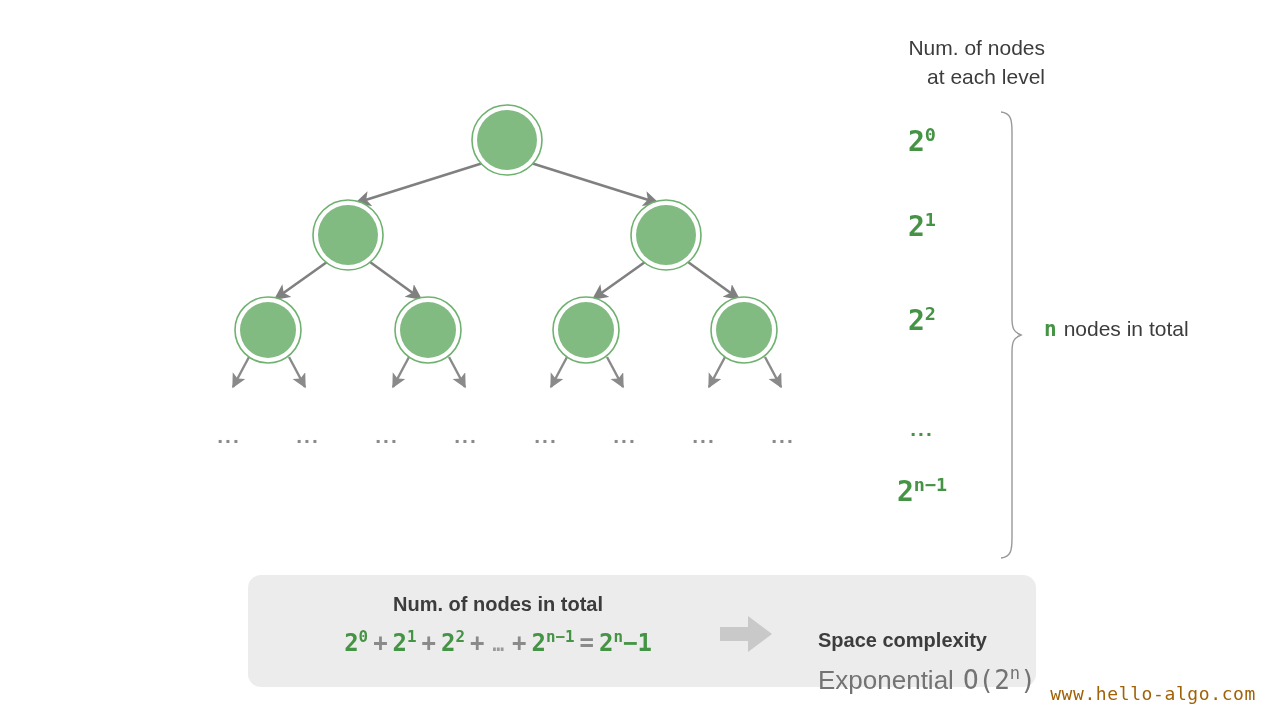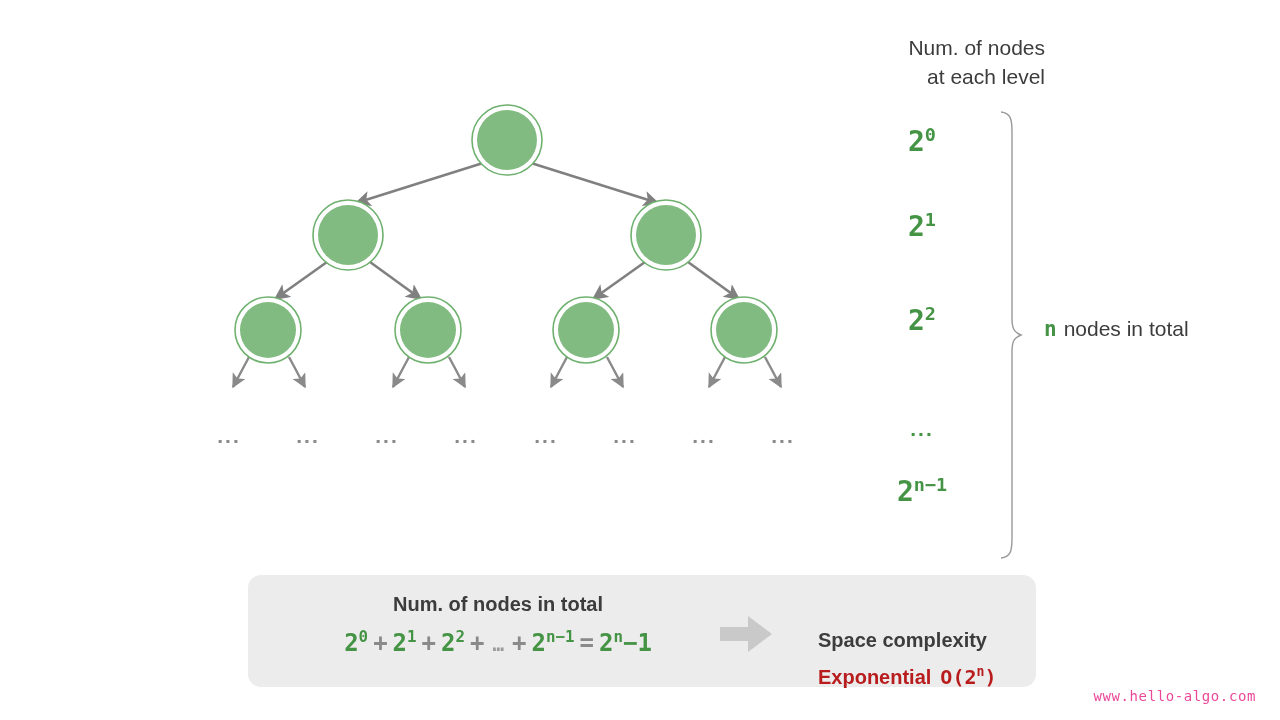--- a/index.html
+++ b/index.html
@@ -179,24 +179,24 @@
     font-weight: 700;
     margin: 0 5px;
   }
   .summary-formula .ell {
     color: #9a9a9a;
     font-size: 0.8em;
     margin: 0 3px;
   }
   .summary-result {
     margin-top: 13px;
-    font-size: 20px;
-    font-weight: 700;
-    font-family: "DejaVu Sans Mono", "Liberation Mono", monospace;
-    color: #b91c1c;
+    font-size: 26px;
+    font-weight: 400;
+    font-family: "DejaVu Sans Mono", "Liberation Mono", monospace;
+    color: #737373;
     white-space: nowrap;
   }
   .summary-result sup {
     font-size: 0.66em;
     vertical-align: super;
     line-height: 0;
   }
   .summary-result .word {
     font-family: "Liberation Sans", sans-serif;
     margin-right: 9px;
@@ -212,22 +212,22 @@
   .panel-arrow-shape {
     fill: #c9c9c9;
   }
 
   
   .watermark {
     position: absolute;
     right: 24px;
     bottom: 16px;
     font-family: "DejaVu Sans Mono", "Liberation Mono", monospace;
-    font-size: 14px;
-    color: #ec4899;
+    font-size: 18px;
+    color: #a16207;
     letter-spacing: 0.6px;
     white-space: nowrap;
   }
 </style>
 </head>
 <body>
 
 <svg id="tree-svg" viewBox="0 0 1280 720">
   <defs>
     <marker id="arrowhead" markerWidth="7" markerHeight="7" refX="5.6" refY="3" orient="auto">

